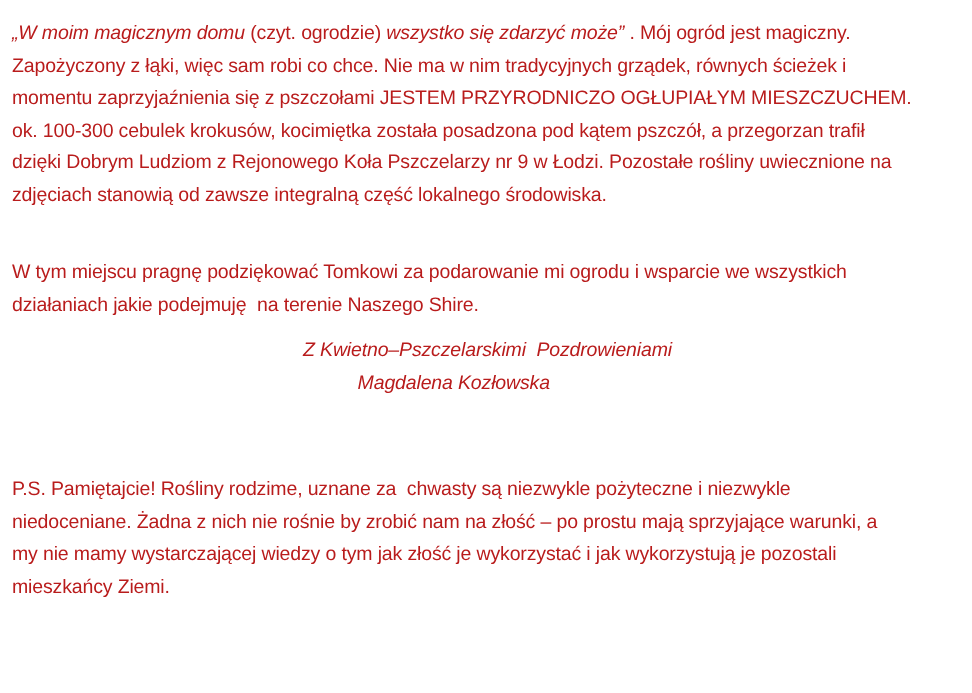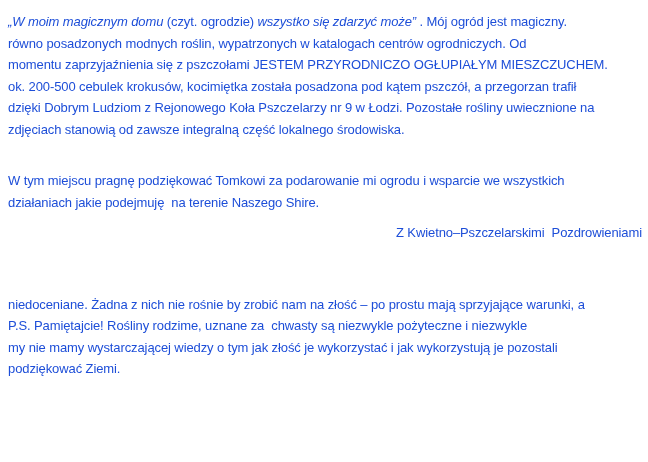--- a/index.html
+++ b/index.html
@@ -14,52 +14,53 @@
   }
   .doc {
     box-sizing: border-box;
     width: 648px;
     height: 354px;
     padding: 11px 6px 0 8px;
     font-family: "Liberation Sans", sans-serif;
     font-size: 13px;
     line-height: 21.5px;
     letter-spacing: -0.1px;
-    color: #1d4ed8;
+    color: #b91c1c;
   }
   .paragraph { margin: 0; }
   .text-line { white-space: pre; }
   .run-italic { font-style: italic; }
 
   
   .para-thanks     { margin-top: 30px; }
-  .para-signature  { margin-top: 9px; text-align: right; }
+  .para-signature  { margin-top: 9px; text-align: center; font-style: italic; }
   .para-signature .text-line:nth-child(2) { padding-right: 45px; }
   .para-postscript { margin-top: 50px; }
 </style>
 </head>
 <body>
 
 <main class="doc">
     <div class="paragraph para-intro">
       <div class="text-line"><span class="text-run run-italic">„W moim magicznym domu</span><span class="text-run"> (czyt. ogrodzie) </span><span class="text-run run-italic">wszystko się zdarzyć może”</span><span class="text-run"> . Mój ogród jest magiczny.</span></div>
-      <div class="text-line"><span class="text-run">równo posadzonych modnych roślin, wypatrzonych w katalogach centrów ogrodniczych. Od</span></div>
+      <div class="text-line"><span class="text-run">Zapożyczony z łąki, więc sam robi co chce. Nie ma w nim tradycyjnych grządek, równych ścieżek i</span></div>
       <div class="text-line"><span class="text-run">momentu zaprzyjaźnienia się z pszczołami JESTEM PRZYRODNICZO OGŁUPIAŁYM MIESZCZUCHEM.</span></div>
     </div>
     <div class="paragraph para-garden-details">
-      <div class="text-line"><span class="text-run">ok. 200-500 cebulek krokusów, kocimiętka została posadzona pod kątem pszczół, a przegorzan trafił</span></div>
+      <div class="text-line"><span class="text-run">ok. 100-300 cebulek krokusów, kocimiętka została posadzona pod kątem pszczół, a przegorzan trafił</span></div>
       <div class="text-line"><span class="text-run">dzięki Dobrym Ludziom z Rejonowego Koła Pszczelarzy nr 9 w Łodzi. Pozostałe rośliny uwiecznione na</span></div>
       <div class="text-line"><span class="text-run">zdjęciach stanowią od zawsze integralną część lokalnego środowiska.</span></div>
     </div>
     <div class="paragraph para-thanks">
       <div class="text-line"><span class="text-run">W tym miejscu pragnę podziękować Tomkowi za podarowanie mi ogrodu i wsparcie we wszystkich</span></div>
       <div class="text-line"><span class="text-run">działaniach jakie podejmuję  na terenie Naszego Shire.</span></div>
     </div>
     <div class="paragraph para-signature">
       <div class="text-line"><span class="text-run">Z Kwietno–Pszczelarskimi  Pozdrowieniami</span></div>
+      <div class="text-line"><span class="text-run">Magdalena Kozłowska</span></div>
     </div>
     <div class="paragraph para-postscript">
+      <div class="text-line"><span class="text-run">P.S. Pamiętajcie! Rośliny rodzime, uznane za  chwasty są niezwykle pożyteczne i niezwykle</span></div>
       <div class="text-line"><span class="text-run">niedoceniane. Żadna z nich nie rośnie by zrobić nam na złość – po prostu mają sprzyjające warunki, a</span></div>
-      <div class="text-line"><span class="text-run">P.S. Pamiętajcie! Rośliny rodzime, uznane za  chwasty są niezwykle pożyteczne i niezwykle</span></div>
       <div class="text-line"><span class="text-run">my nie mamy wystarczającej wiedzy o tym jak złość je wykorzystać i jak wykorzystują je pozostali</span></div>
-      <div class="text-line"><span class="text-run">podziękować Ziemi.</span></div>
+      <div class="text-line"><span class="text-run">mieszkańcy Ziemi.</span></div>
     </div>
   </main>
 
 </body></html>

